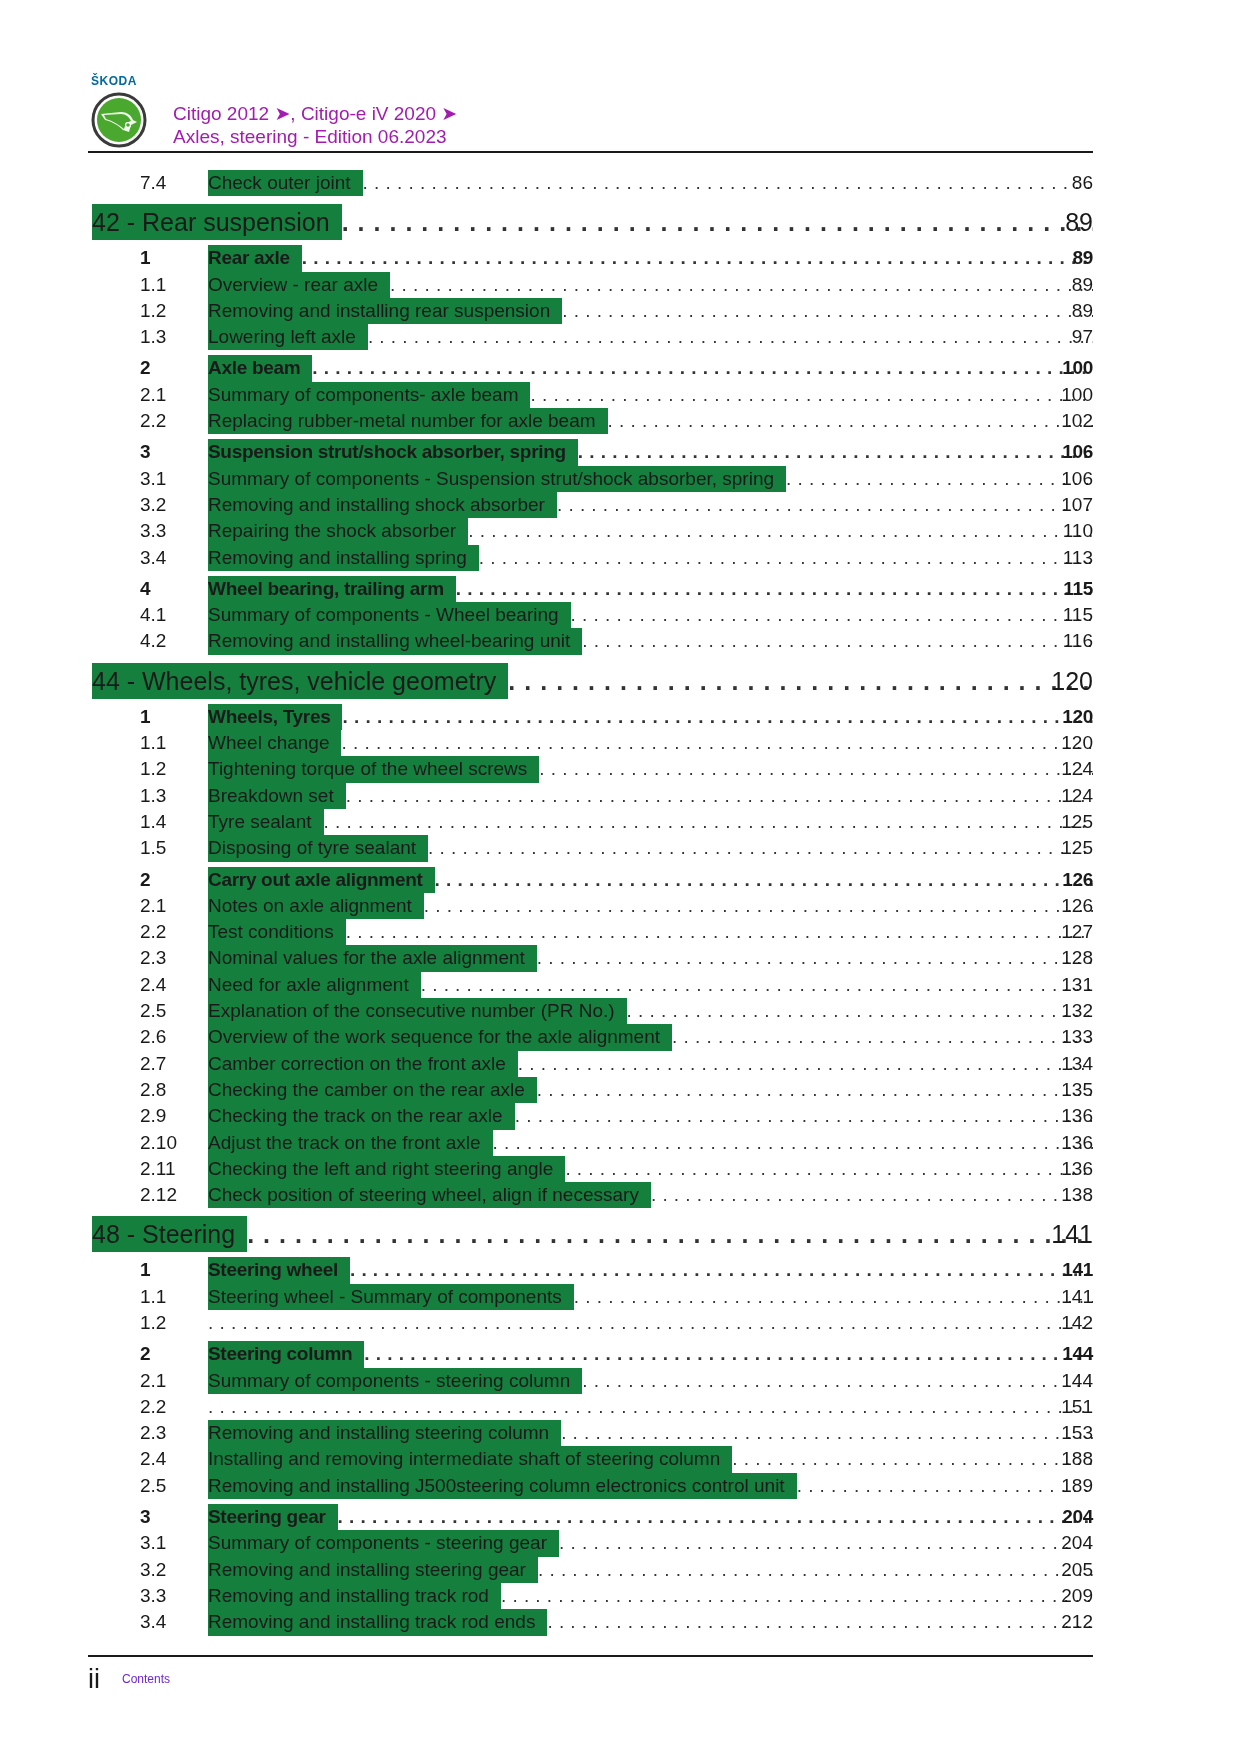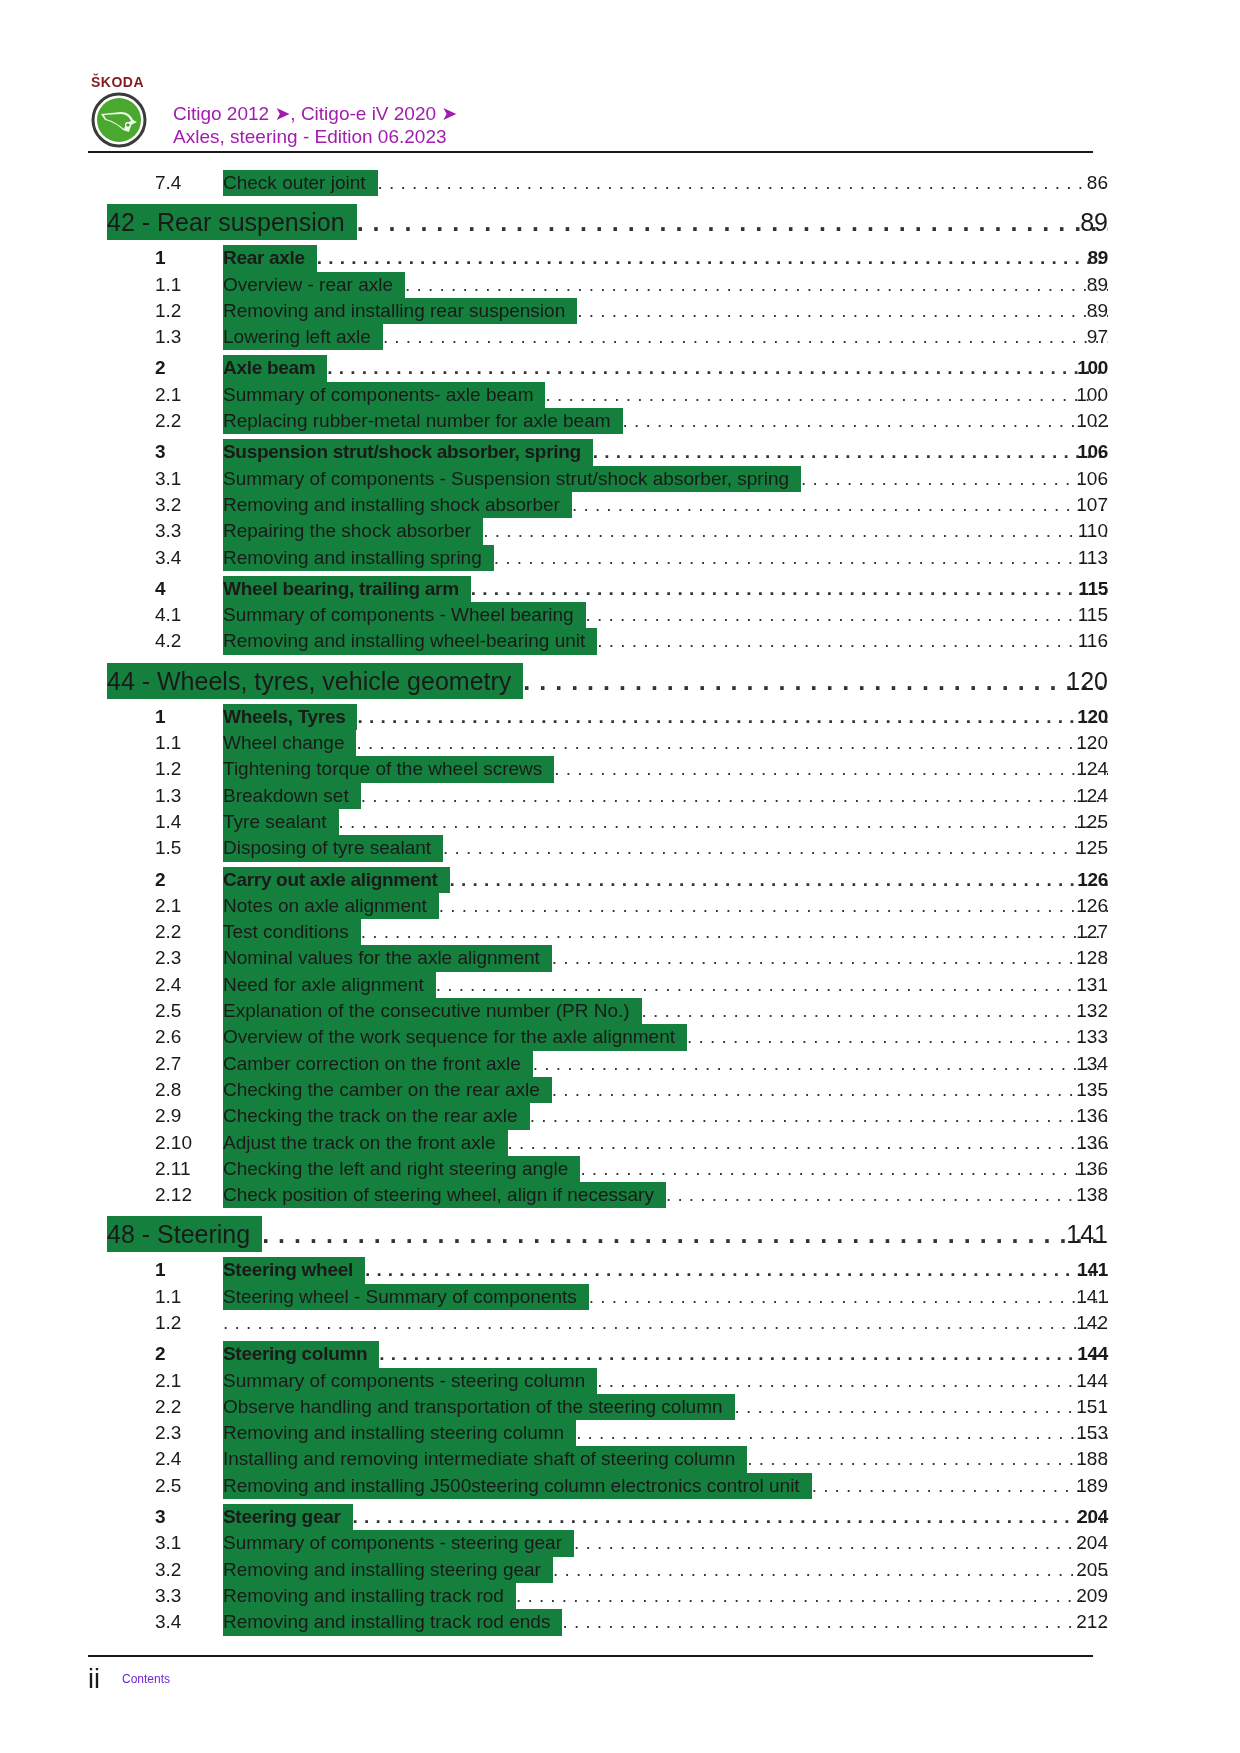--- a/index.html
+++ b/index.html
@@ -1,26 +1,26 @@
 <!DOCTYPE html>
 <html><head>
 <meta charset="utf-8">
 <style>
   html, body { margin: 0; padding: 0; background: #ffffff; }
   body { width: 1240px; height: 1753px; position: relative; overflow: hidden;
          font-family: "Liberation Sans", "DejaVu Sans", sans-serif; color: #1a1a1a; }
   .header { position: absolute; left: 88px; top: 72px; width: 1005px; height: 80px; }
-  .brand { position: absolute; left: 3px; top: 2px; font-size: 14px; font-weight: bold; letter-spacing: 0.5px; color: #7f1d1d; }
+  .brand { position: absolute; left: 3px; top: 2px; font-size: 12px; font-weight: bold; letter-spacing: 0.5px; color: #0369a1; }
   .logo { position: absolute; left: 3px; top: 20px; width: 56px; height: 56px; }
   .htitle { position: absolute; left: 85px; top: 30px; font-size: 19px; line-height: 23px; color: #a21caf; }
   .rule { position: absolute; left: 88px; width: 1005px; height: 2px; background: #1a1a1a; }
   .rule.top { top: 151px; }
   .rule.bottom { top: 1655px; }
 
-  .toc { position: absolute; left: 88px; top: 170px; width: 1005px; margin-left: 15px; }
+  .toc { position: absolute; left: 88px; top: 170px; width: 1005px; }
   .row { position: relative; height: 26.3px; line-height: 26.3px; font-size: 19px; display: flex; align-items: baseline; white-space: nowrap; }
   .row .num { position: absolute; left: 52px; }
   .row .ttl { position: absolute; left: 120px; right: 0; display: flex; }
   .row .ttl .txt { flex: 0 0 auto; padding-right: 12px; background: #15803d; }
   .row .ttl .dots { flex: 1 1 auto; overflow: hidden; color: #333; letter-spacing: 6.2px; padding-right: 52px; }
   .row .pg { position: absolute; right: 0; }
   .row.sec { margin-top: 5px; font-weight: bold; }
   .row.sec .ttl .txt, .row.sec .num, .row.sec .pg { font-weight: bold; letter-spacing: -0.3px; }
   .row.chap { height: 36px; line-height: 36px; font-size: 25px; margin-top: 8px; }
   .row.chap .ttl { left: 4px; text-align: center; }
@@ -386,21 +386,20 @@
       <span class="num">2.1</span>
       <span class="ttl">
         <span class="txt">Summary of components - steering column</span>
         <span class="dots">................................................................................................................................................................</span>
       </span>
       <span class="pg">144</span>
     </div>
     <div class="row">
       <span class="num">2.2</span>
       <span class="ttl">
-        <span class="txt">Observe handling and transportation of the steering column</span>
         <span class="dots">................................................................................................................................................................</span>
       </span>
       <span class="pg">151</span>
     </div>
     <div class="row">
       <span class="num">2.3</span>
       <span class="ttl">
         <span class="txt">Removing and installing steering column</span>
         <span class="dots">................................................................................................................................................................</span>
       </span>

